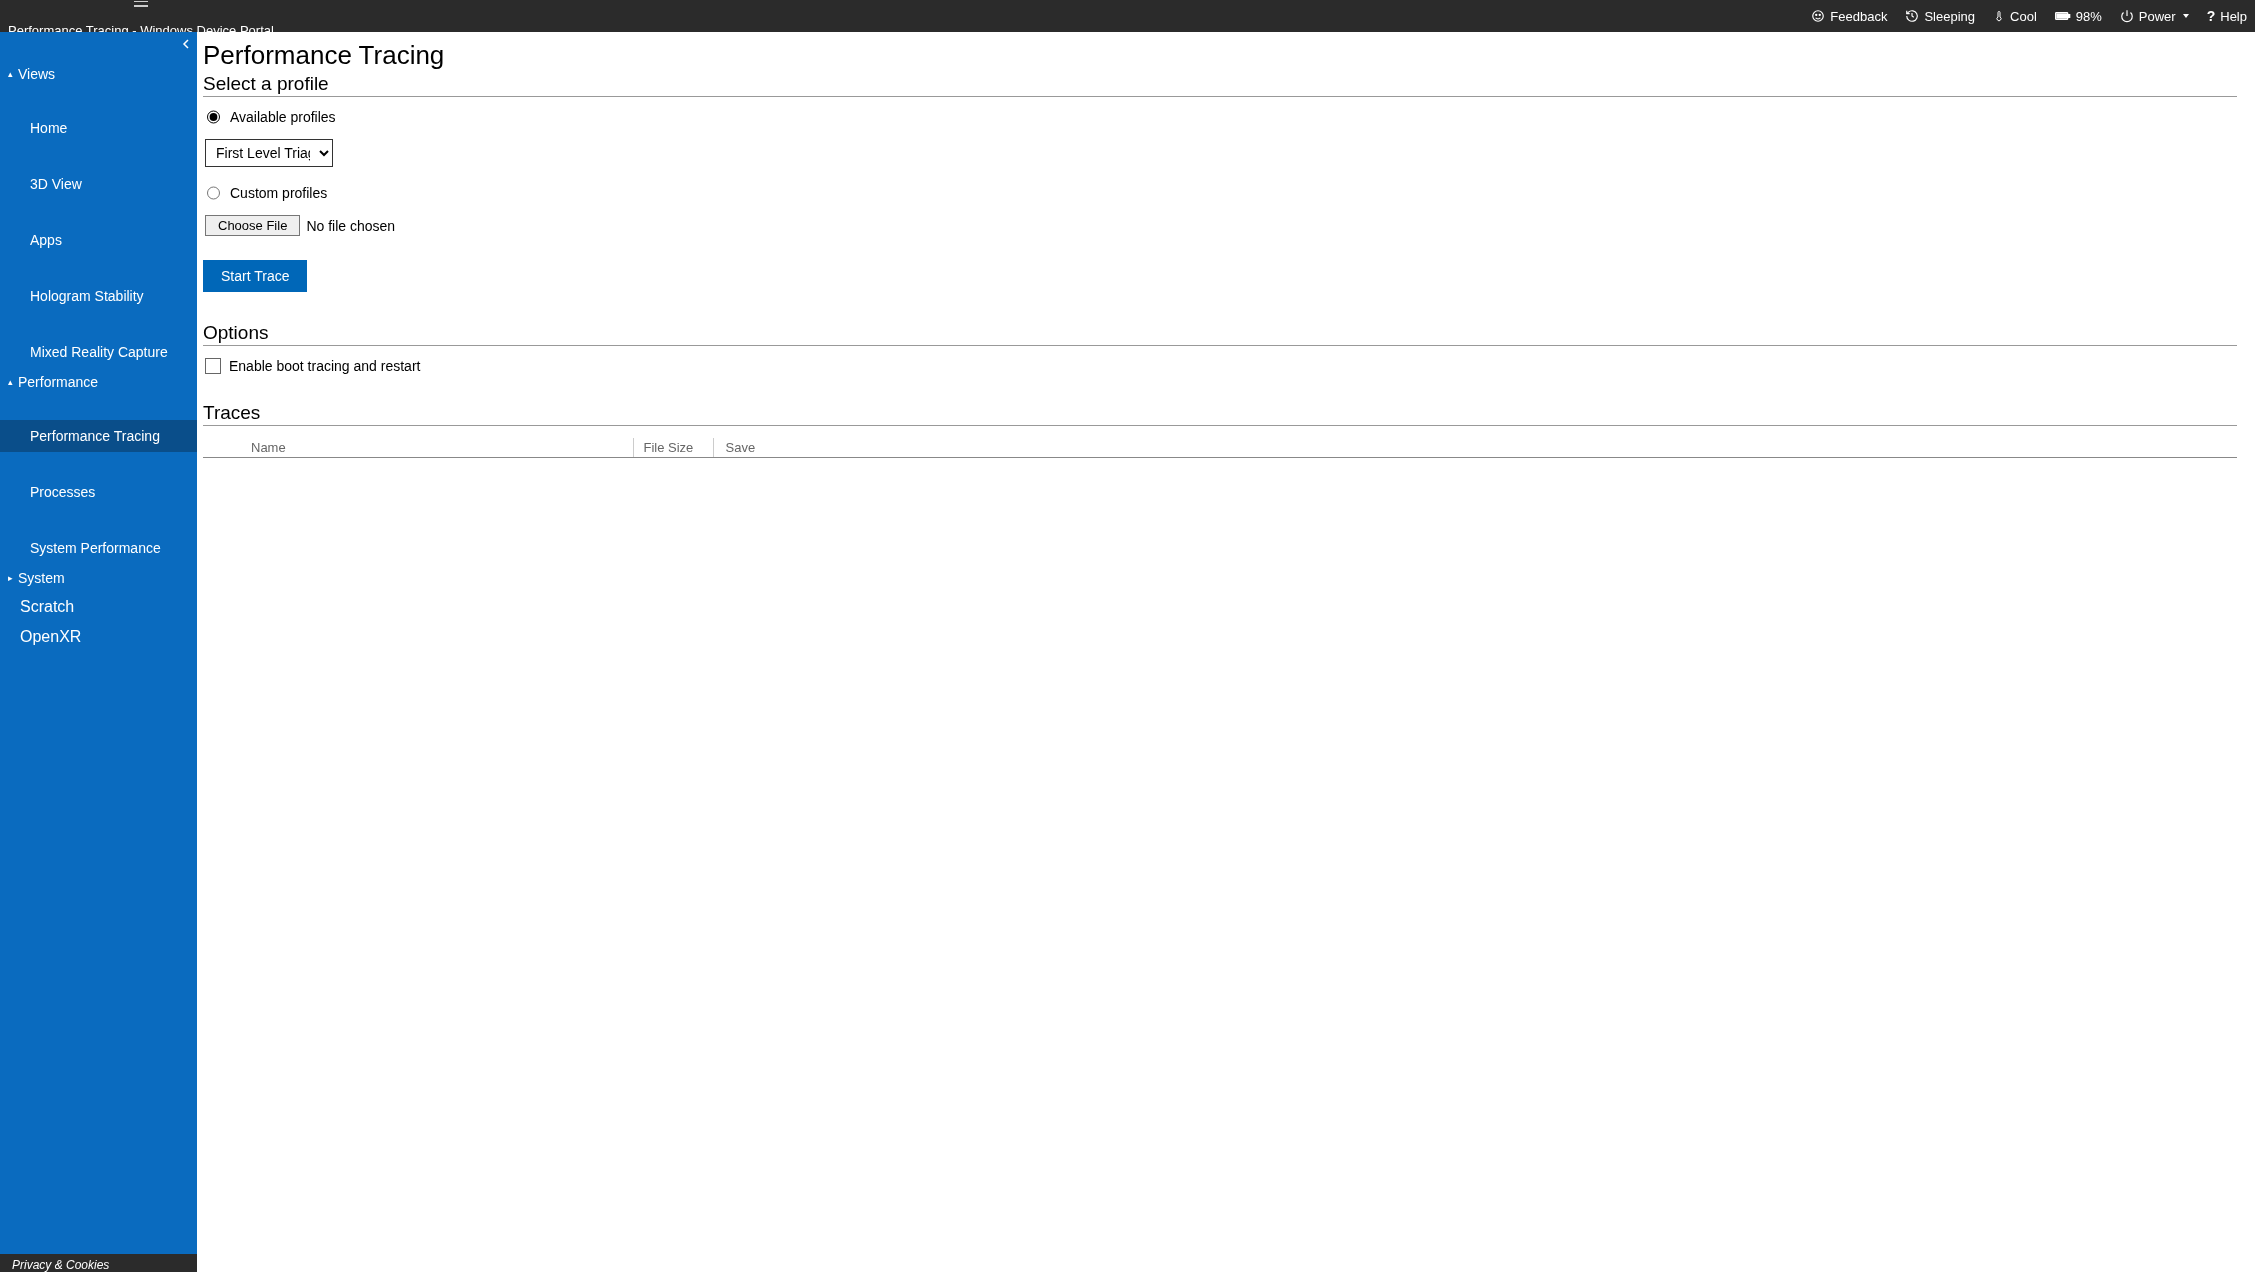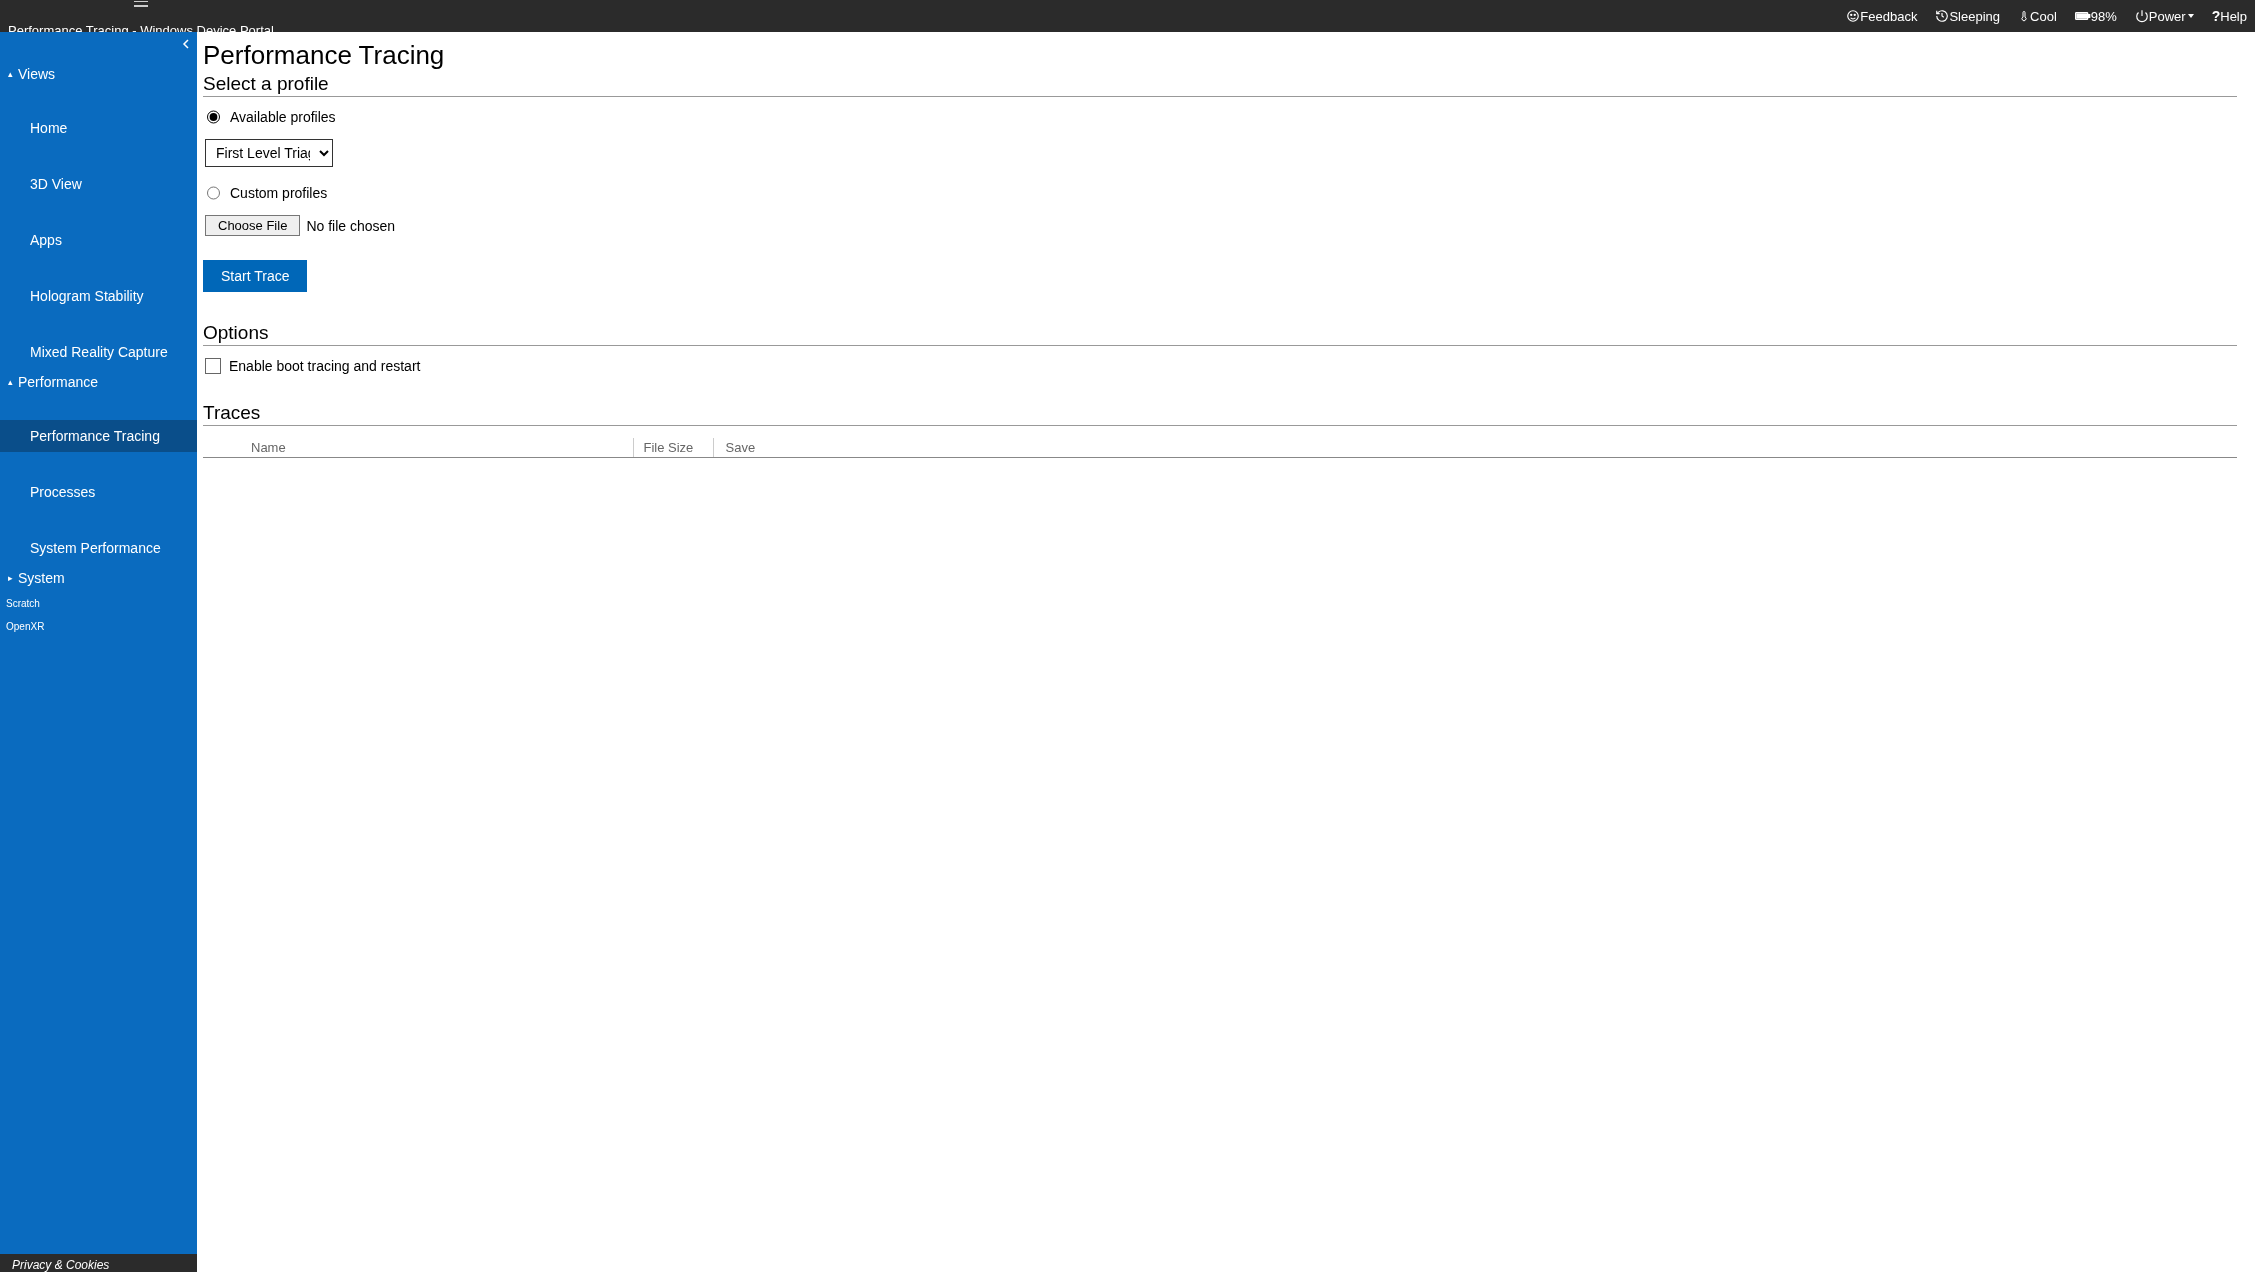--- a/index.html
+++ b/index.html
@@ -47,20 +47,21 @@
   }
   .topbar-right {
     margin-left: auto;
     display: flex;
     align-items: center;
     gap: 18px;
   }
   .topbar-item {
     display: flex;
     align-items: center;
+    gap: 5px;
     cursor: pointer;
   }
   .topbar-icon {
     display: inline-flex;
     align-items: center;
     justify-content: center;
   }
   .caret-down {
     width: 0; height: 0;
     border-left: 3px solid transparent;
@@ -113,22 +114,22 @@
   .nav-sub {
     padding: 8px 8px 8px 30px;
     font-size: 14px;
     cursor: pointer;
     margin-top: 24px;
   }
   .nav-sub.active {
     background: #0a4e8a;
   }
   .nav-item-top {
-    padding: 6px 8px 6px 6px;
-    font-size: 10px;
+    padding: 6px 8px 6px 20px;
+    font-size: 16px;
     cursor: pointer;
   }
   .sidebar-footer {
     background: #2b2b2b;
     color: #fff;
     font-style: italic;
     font-size: 12px;
     padding: 4px 12px 0 12px;
     height: 18px;
   }

